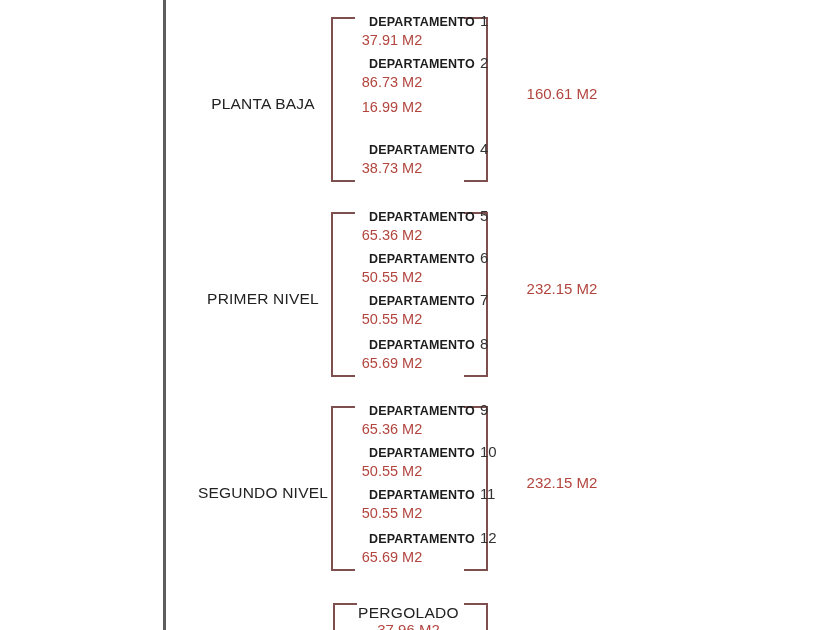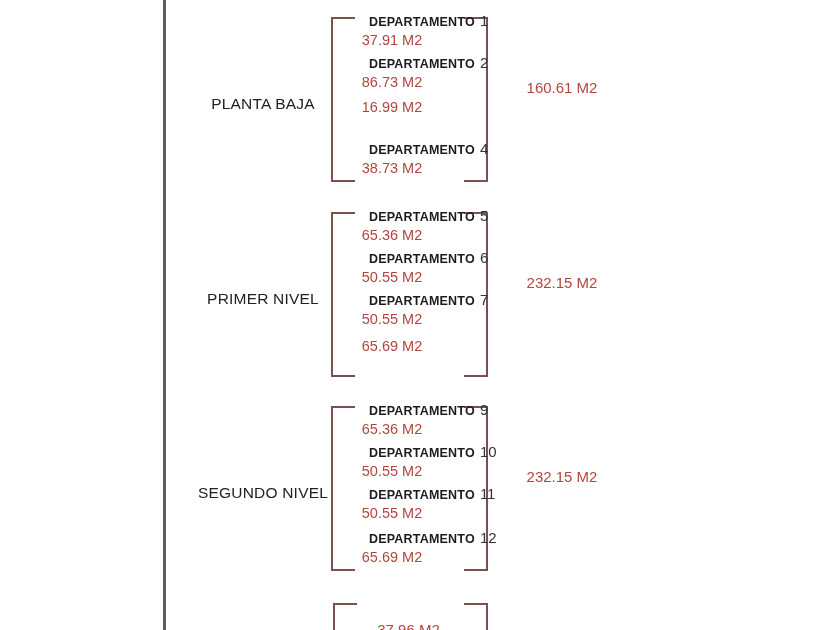--- a/index.html
+++ b/index.html
@@ -32,21 +32,21 @@
   }
   .bracket-left{left:331px;border-right:none;}
   .bracket-right{left:464px;border-left:none;}
   .level-label{
     position:absolute;left:178px;top:78px;width:170px;
     text-align:center;
     font-size:15.5px;letter-spacing:.2px;color:#222;
     white-space:nowrap;
   }
   .level-total{
-    position:absolute;left:517px;top:62px;width:90px;
+    position:absolute;left:517px;top:68px;width:90px;
     text-align:center;
     font-size:15px;color:var(--red);
     white-space:nowrap;
   }
   .dept{
     position:absolute;left:327px;width:130px;
     text-align:center;z-index:2;
   }
   .dept-name{
     line-height:15px;white-space:nowrap;margin-left:42px;
@@ -123,20 +123,21 @@
     </div>
     <div class="dept r1">
       <div class="dept-name"><span class="dept-title">DEPARTAMENTO</span><span class="dept-num">6</span></div>
       <div class="dept-area">50.55 M2</div>
     </div>
     <div class="dept r2">
       <div class="dept-name"><span class="dept-title">DEPARTAMENTO</span><span class="dept-num">7</span></div>
       <div class="dept-area">50.55 M2</div>
     </div>
     <div class="dept r3">
+      <div class="dept-name"><span class="dept-title">DEPARTAMENTO</span><span class="dept-num">8</span></div>
       <div class="dept-area">65.69 M2</div>
     </div>
     <div class="level-total">232.15 M2</div>
   </section>
 
   <section class="level" style="top:406px">
     <div class="level-label">SEGUNDO NIVEL</div>
     <div class="bracket bracket-left"></div>
     <div class="bracket bracket-right"></div>
     <div class="dept r0">
@@ -154,16 +155,17 @@
     <div class="dept r3">
       <div class="dept-name"><span class="dept-title">DEPARTAMENTO</span><span class="dept-num">12</span></div>
       <div class="dept-area">65.69 M2</div>
     </div>
     <div class="level-total">232.15 M2</div>
   </section>
 
   <section class="pergolado">
     <div class="bracket bracket-left"></div>
     <div class="bracket bracket-right"></div>
+    <div class="pergolado-label">PERGOLADO</div>
     <div class="pergolado-area">37.96 M2</div>
   </section>
 
 </div>
 
 </body></html>

